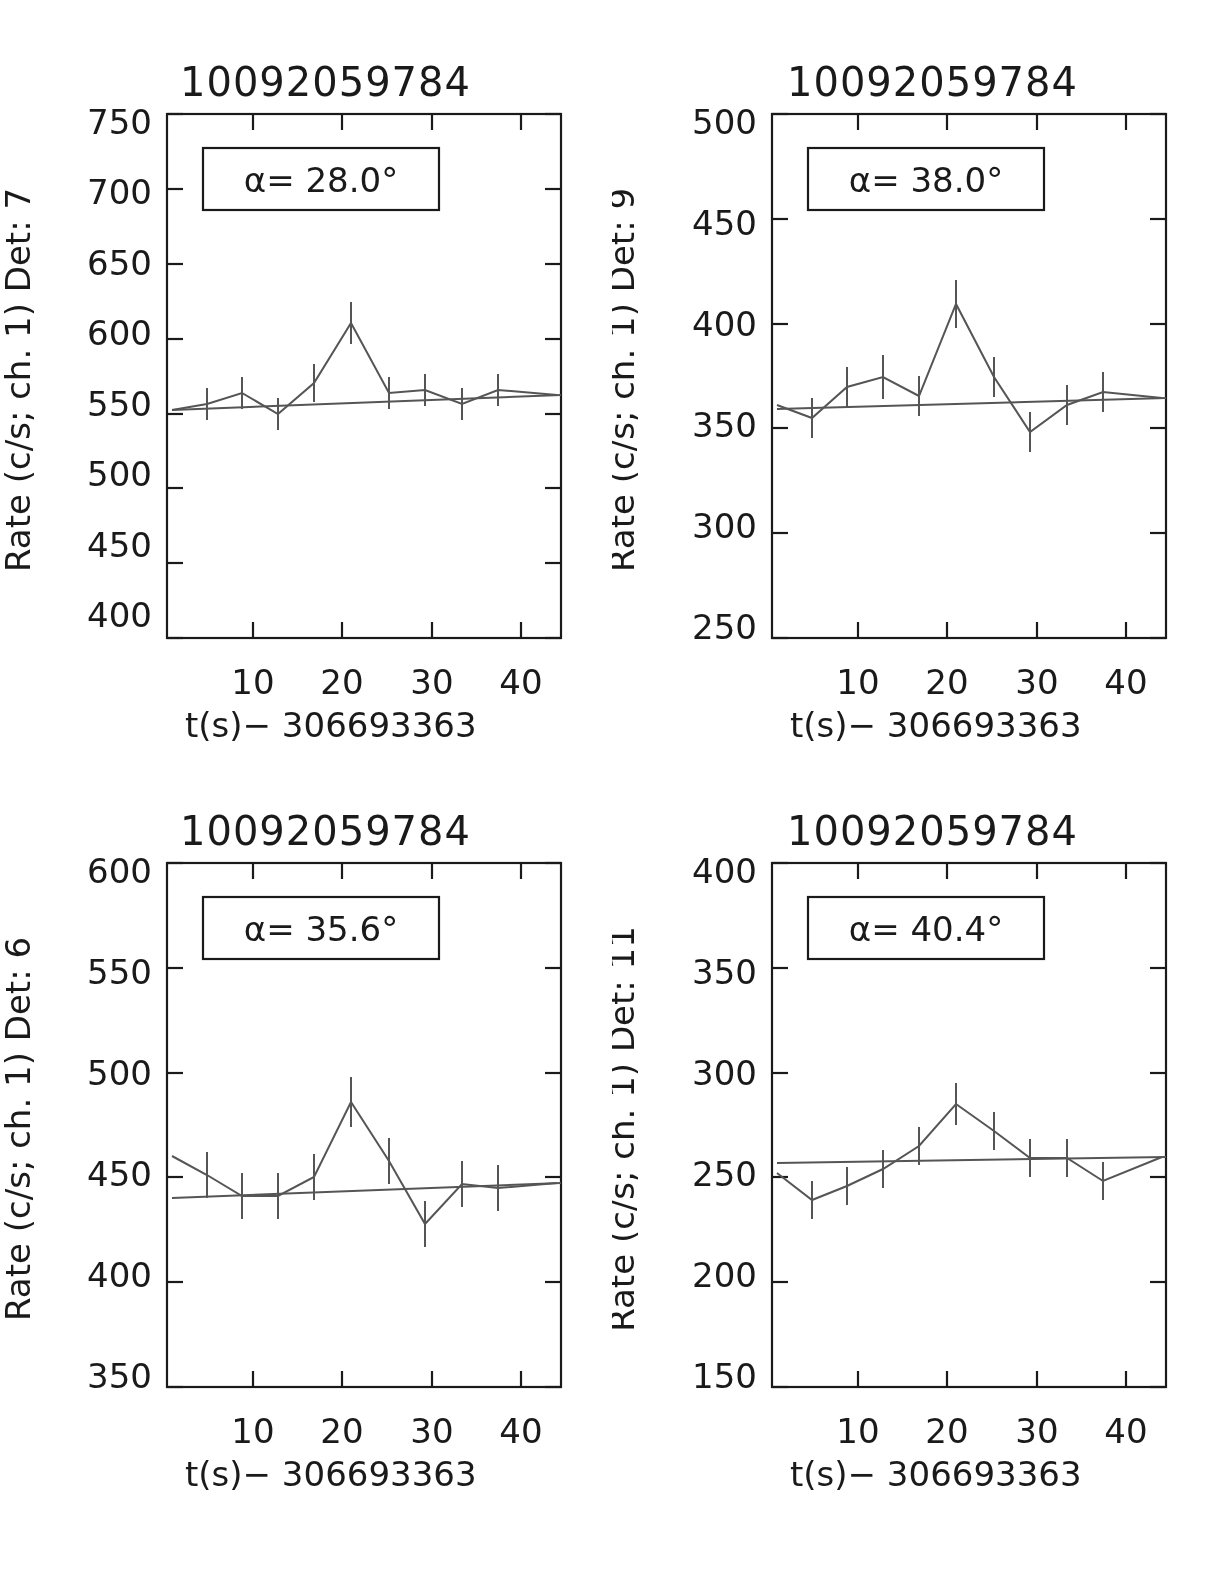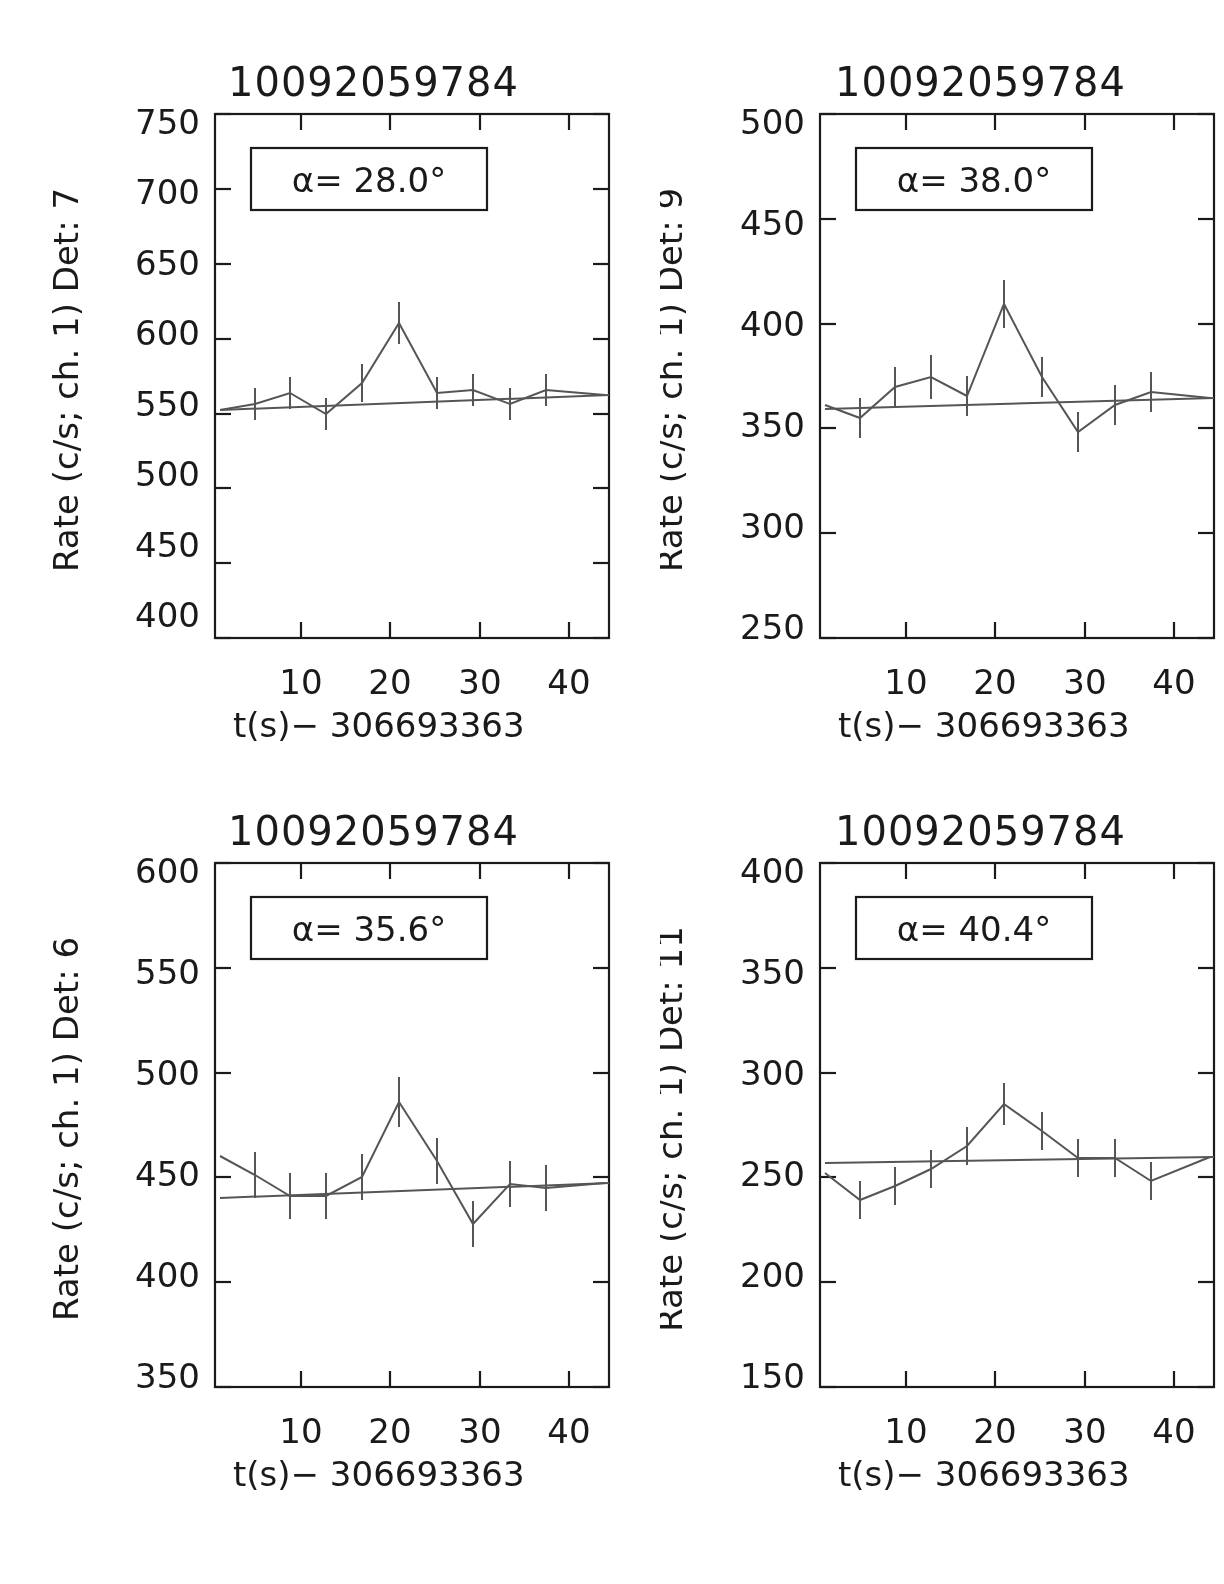--- a/index.html
+++ b/index.html
@@ -13,21 +13,20 @@
     font-family: "DejaVu Sans", sans-serif;
     color: #1a1a1a;
     overflow: hidden;
   }
   .grid {
     display: grid;
     grid-template-columns: 612px 612px;
     grid-template-rows: 792px 792px;
     width: 1092px;
     height: 1584px;
-    padding-left: 48px;
   }
   .panel {
     position: relative;
     width: 612px;
     height: 792px;
   }
   .panel svg {
     display: block;
   }
   text {

